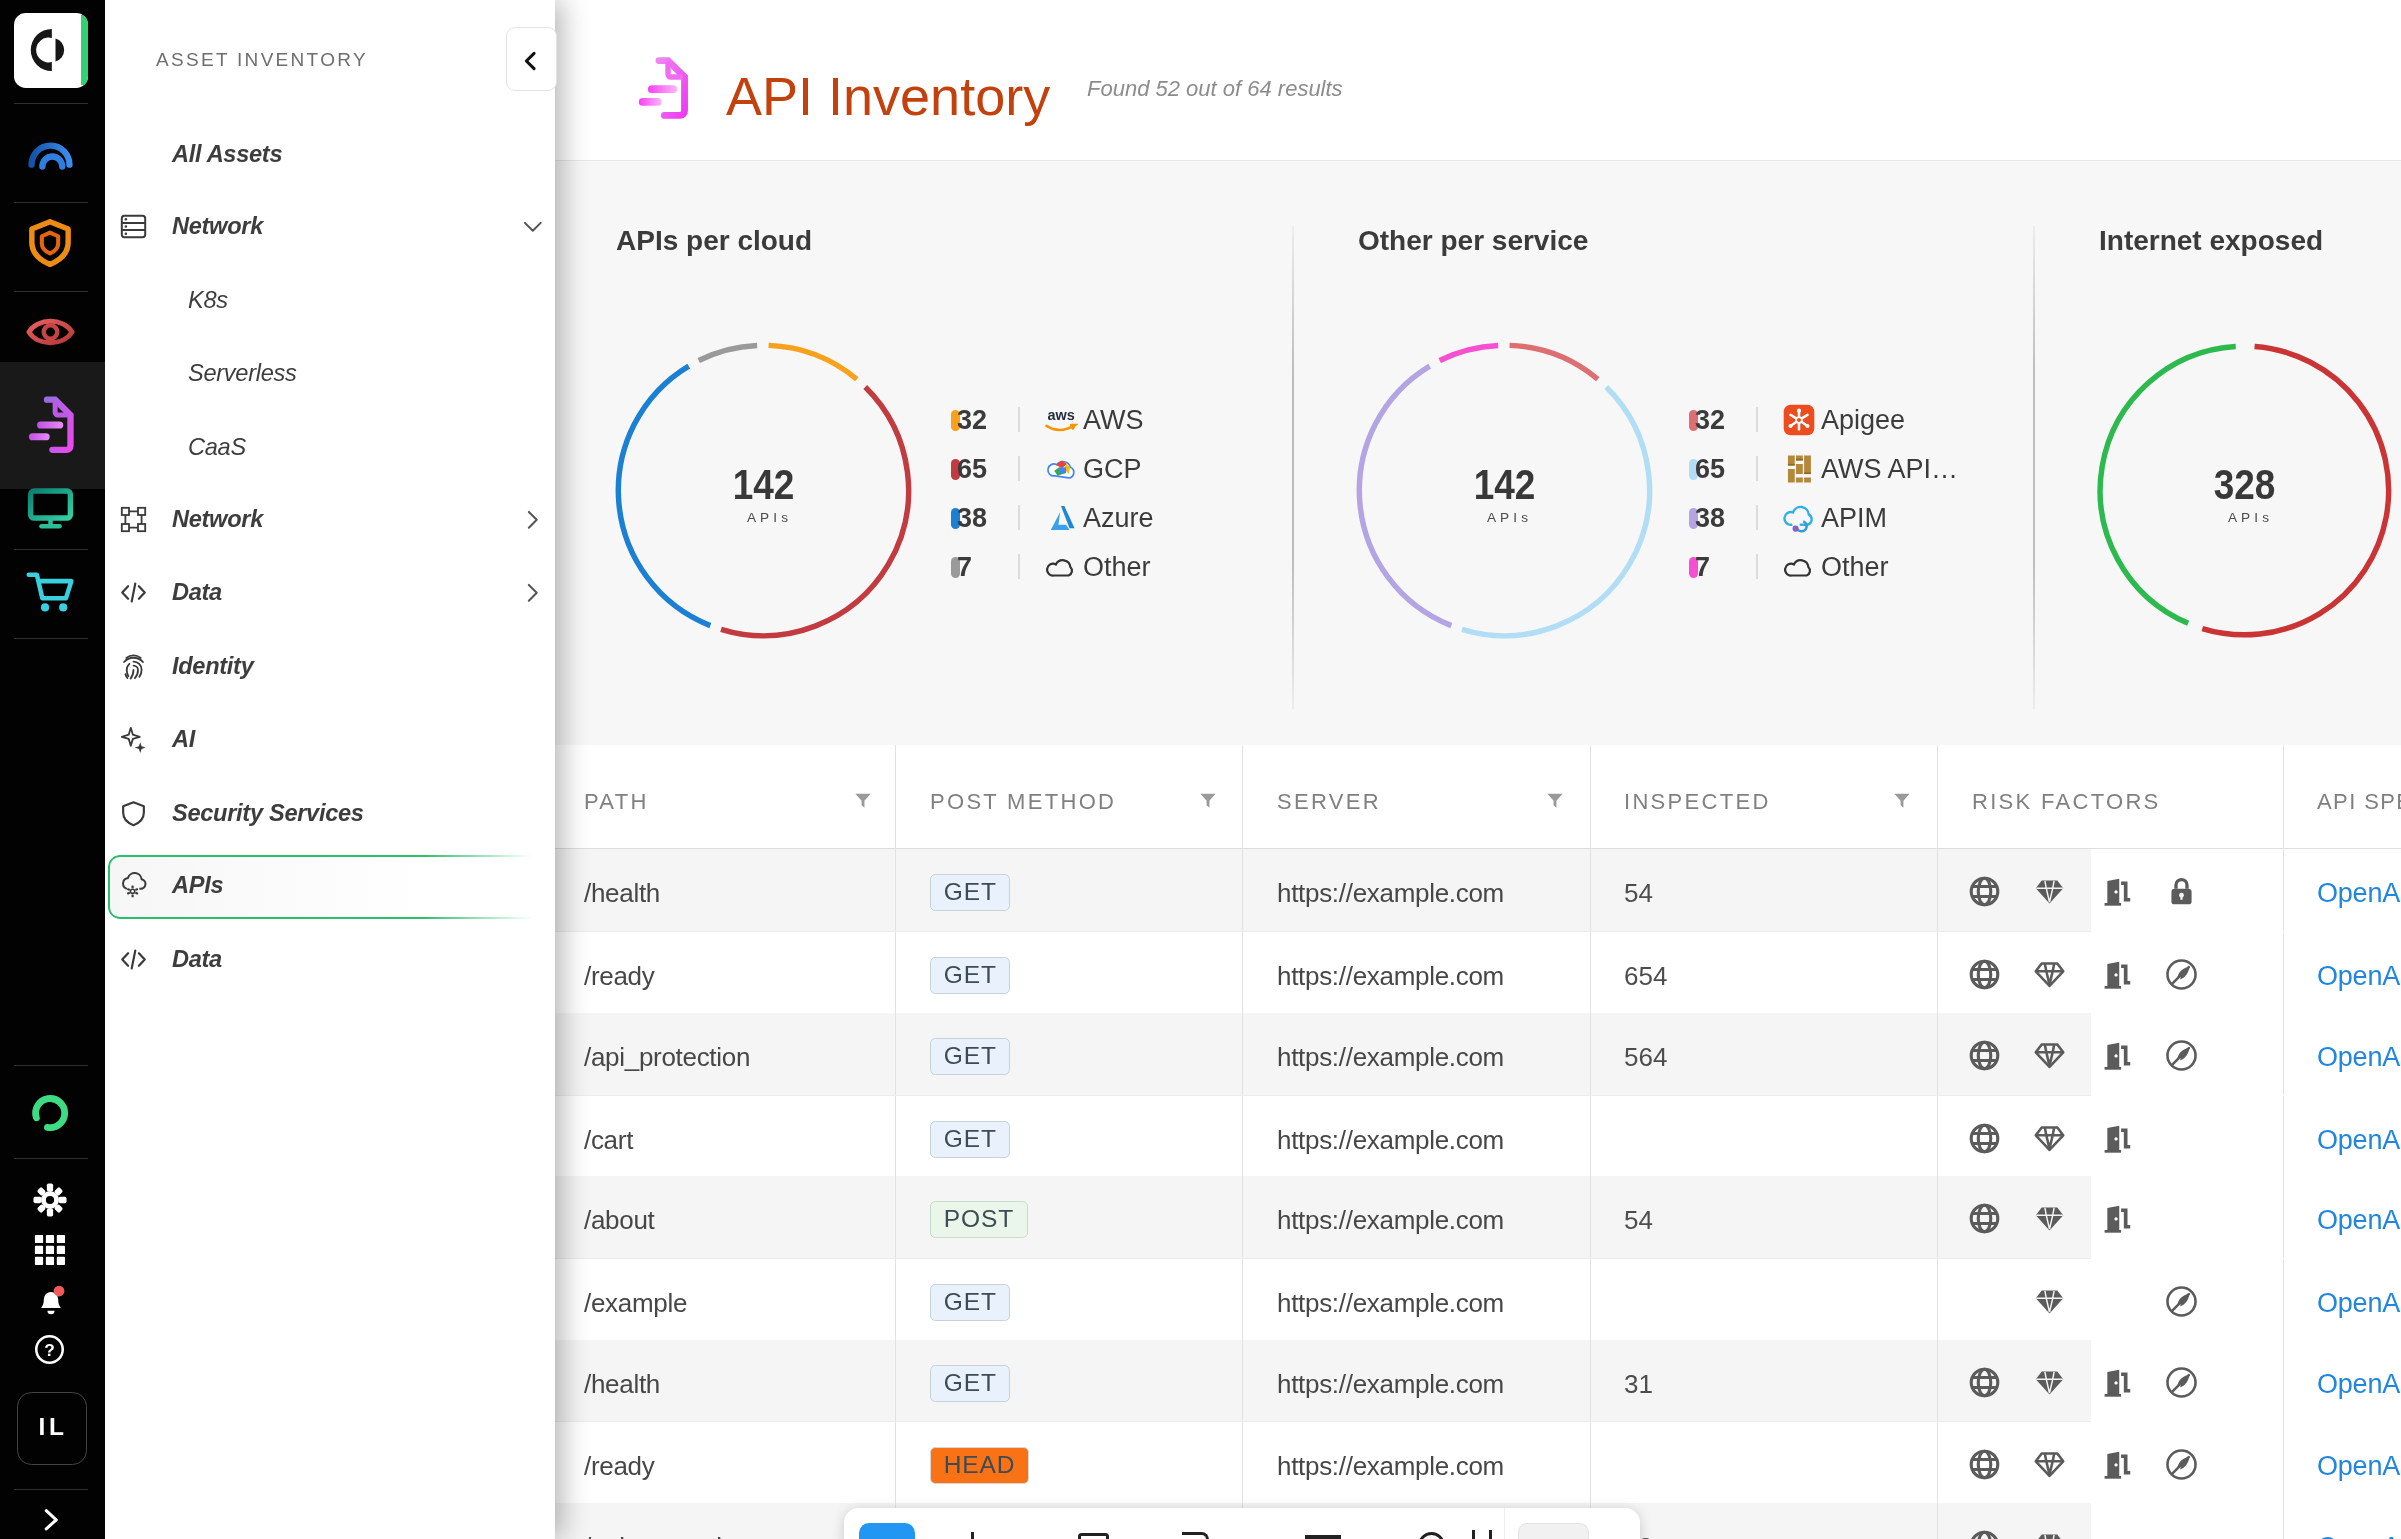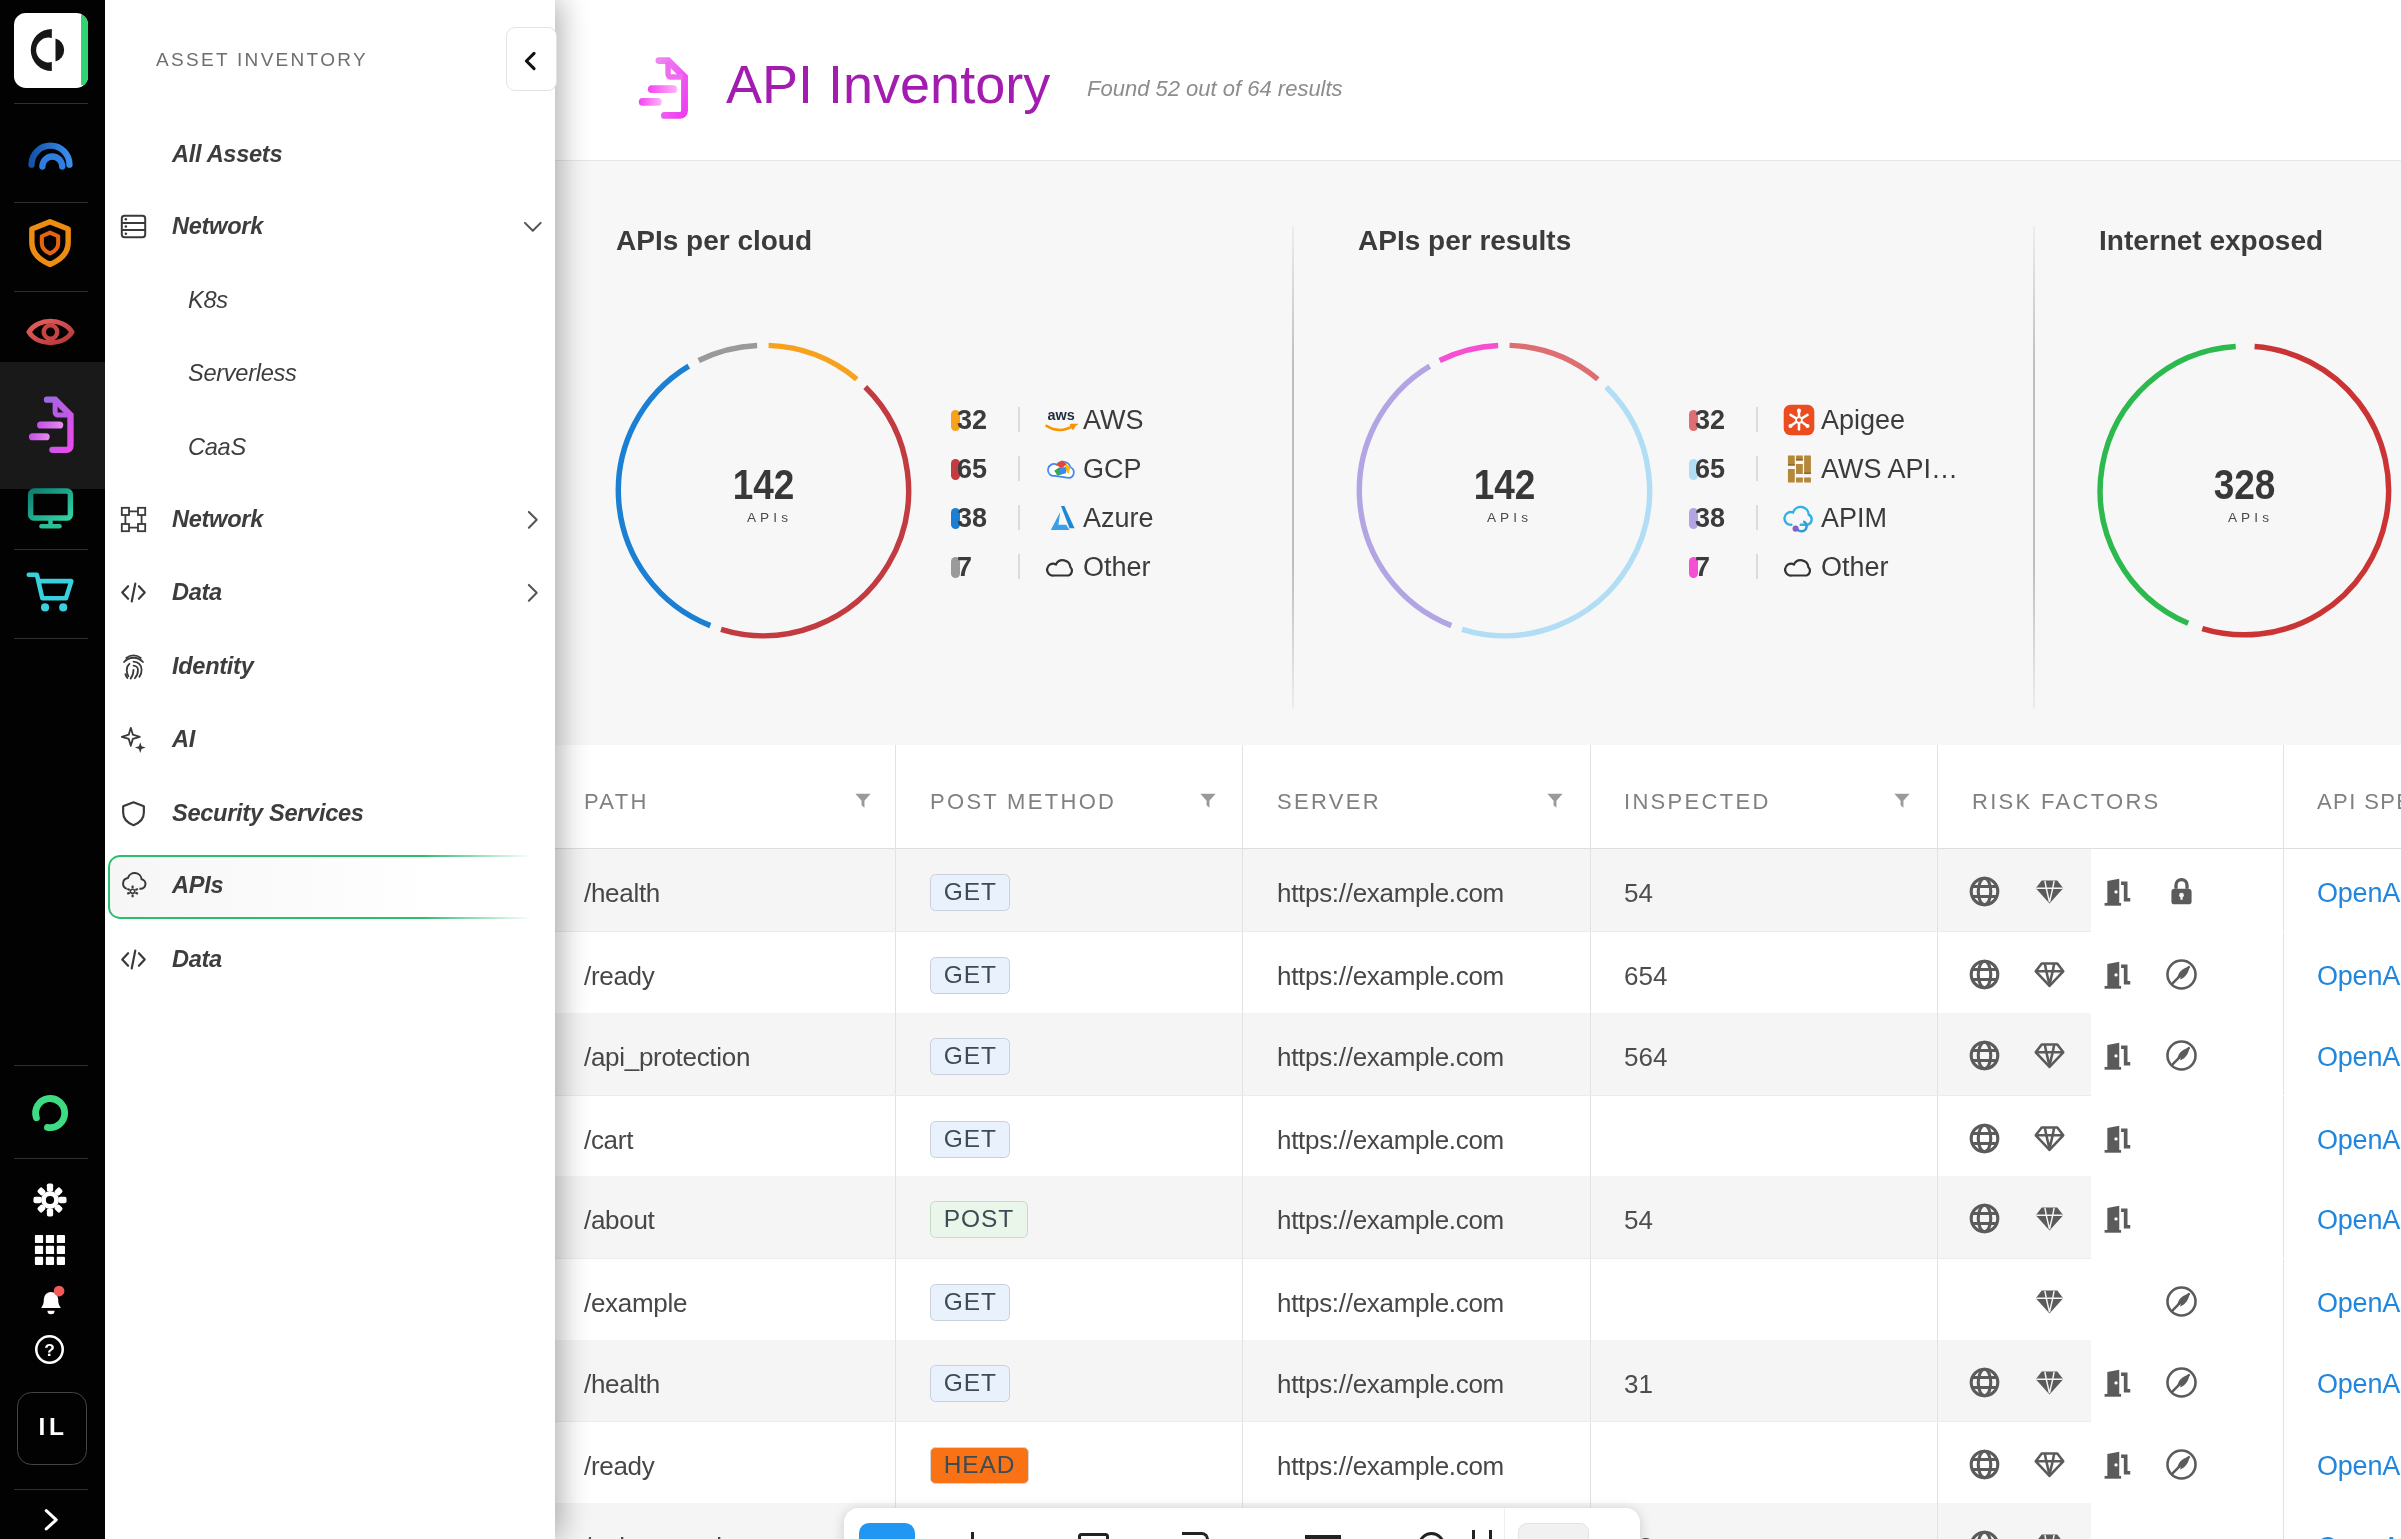--- a/index.html
+++ b/index.html
@@ -4,21 +4,21 @@
 <style>
   * { margin:0; padding:0; box-sizing:border-box; }
   html,body { width:2401px; height:1539px; overflow:hidden; background:#fff;
     font-family:"Liberation Sans", sans-serif; }
   .abs { position:absolute; }
   #page { position:relative; width:2401px; height:1539px; overflow:hidden; }
 
   
   #main { position:absolute; left:555px; top:0; width:1846px; height:1539px; background:#fff; }
   #hdr { position:absolute; left:0; top:0; width:1846px; height:161px; background:#fff; border-bottom:0.9px solid #e7e7e7; }
-  #hdr h1 { position:absolute; left:171px; top:53px; font-size:54px; font-weight:400; color:#a21caf; letter-spacing:0; }
+  #hdr h1 { position:absolute; left:171px; top:65px; font-size:54px; font-weight:400; color:#c2410c; letter-spacing:0; }
   #hdr .sub { position:absolute; left:532px; top:76px; font-size:22px; font-style:italic; color:#8c8c8c; }
 
   #charts { position:absolute; left:0; top:161px; width:1846px; height:584px; background:#f7f7f7; }
   .ctitle { position:absolute; top:64px; font-size:28px; font-weight:700; color:#3b3b3b; }
   .vdiv { position:absolute; top:65px; width:1.8px; height:483px; background:linear-gradient(#ededed, #bdbdbd 30%, #bdbdbd 70%, #ededed); }
   .donut { position:absolute; width:363px; height:363px; }
   .dnum { position:absolute; width:363px; text-align:center; font-size:42px; font-weight:700; color:#383838; transform:scaleX(0.88); }
   .dlab { position:absolute; width:363px; text-align:center; font-size:13.6px; font-weight:400; color:#4a4a4a; letter-spacing:4.1px; }
   .lrow { position:absolute; height:49px; }
   .pill { position:absolute; left:0; top:14.5px; width:9px; height:21px; border-radius:4.5px; }
@@ -127,21 +127,21 @@
         <path d="M34 6 V20 a3 3 0 0 0 3 3 H50" fill="none" stroke="#f06df2" stroke-width="6"></path>
         <rect x="12" y="32" width="32" height="8.5" rx="4.2" fill="url(#pg2)"></rect>
         <rect x="2" y="46" width="25" height="8.5" rx="4.2" fill="url(#pg2)"></rect>
       </svg>
       <h1>API Inventory</h1>
       <div class="sub">Found 52 out of 64 results</div>
     </div>
 
     <div id="charts">
       <div class="ctitle" style="left:61px">APIs per cloud</div>
-      <div class="ctitle" style="left:803px">APIs per results</div>
+      <div class="ctitle" style="left:803px">Other per service</div>
       <div class="ctitle" style="left:1544px">Internet exposed</div>
       <div class="vdiv" style="left:737px"></div>
       <div class="vdiv" style="left:1478px"></div>
 
       <svg class="donut" style="left:27px;top:148px" viewBox="0 0 400 400">
         <g fill="none" stroke-width="6" stroke-linecap="butt">
           <path d="M 205.6 40.1 A 160 160 0 0 1 302.8 77.4" stroke="#f7a11d"></path>
           <path d="M 312.1 85.9 A 160 160 0 0 1 153.2 353.0" stroke="#c23b40"></path>
           <path d="M 141.4 348.9 A 160 160 0 0 1 117.6 62.9" stroke="#1b80d3"></path>
           <path d="M 128.6 56.8 A 160 160 0 0 1 193.0 40.2" stroke="#9a9a9a"></path>

